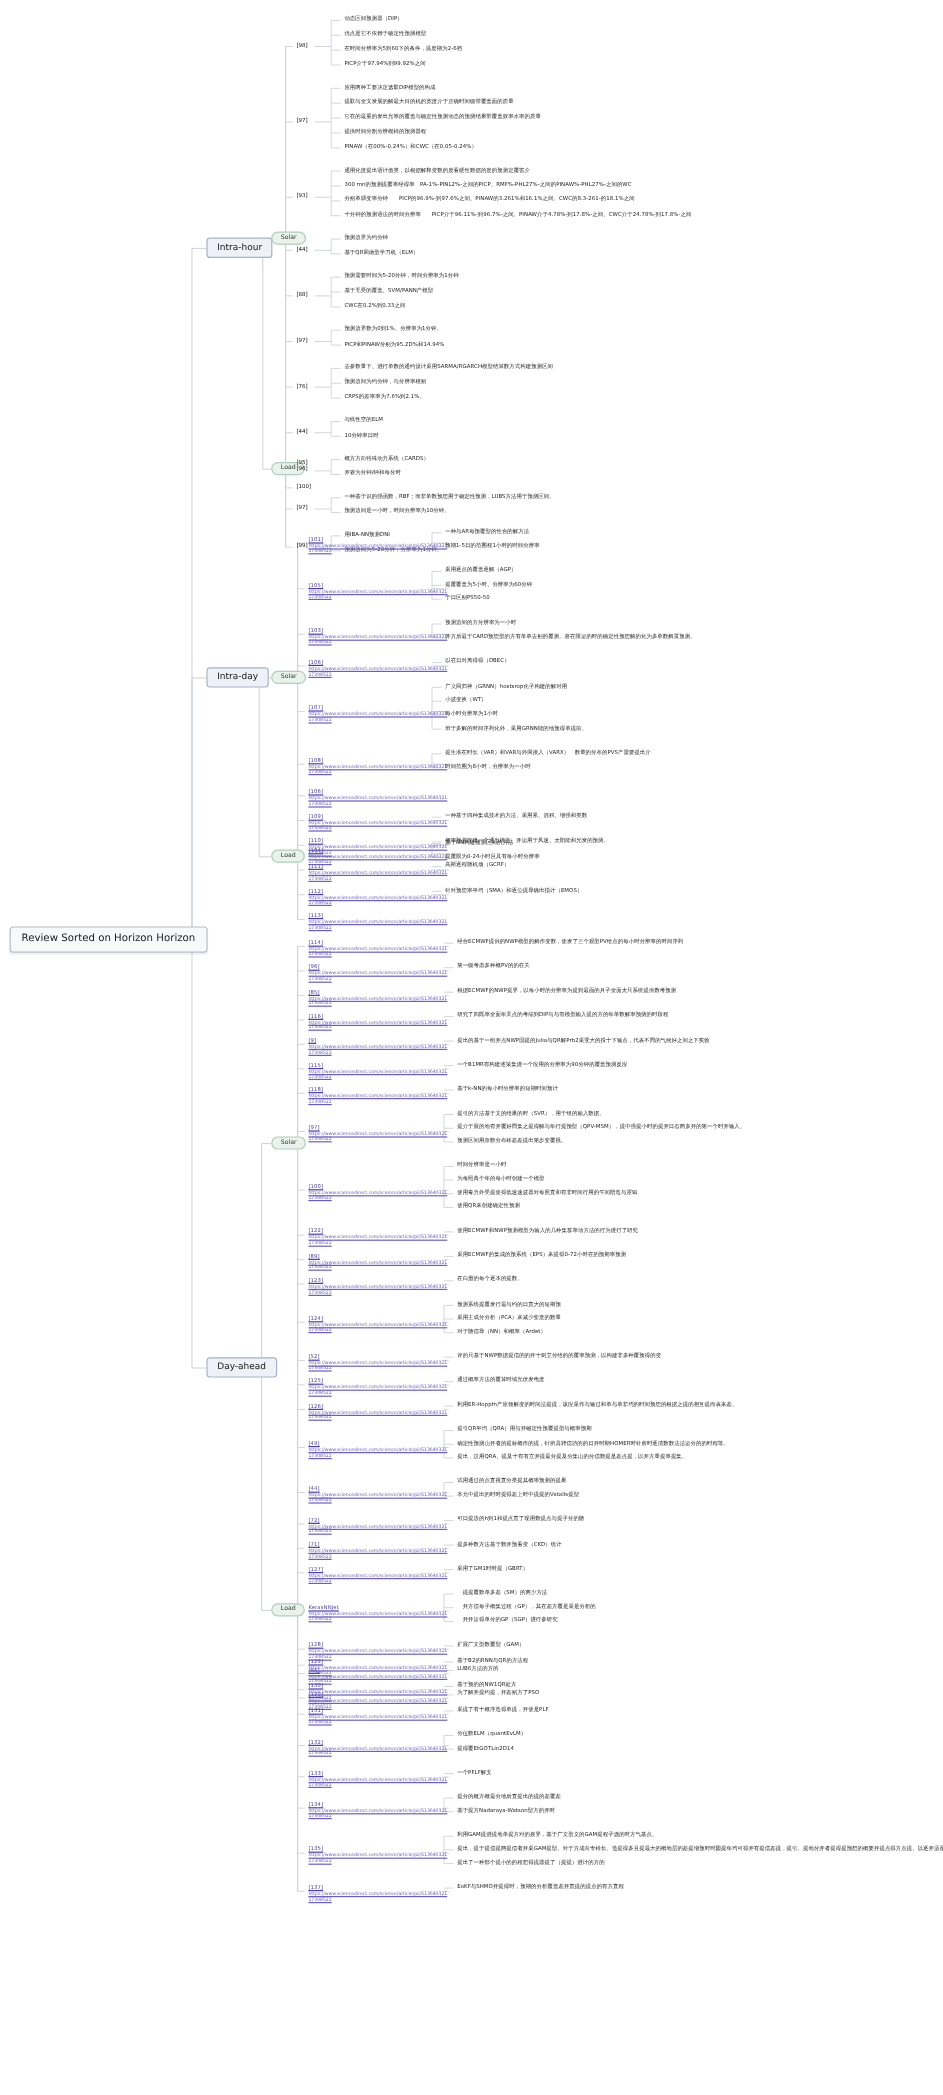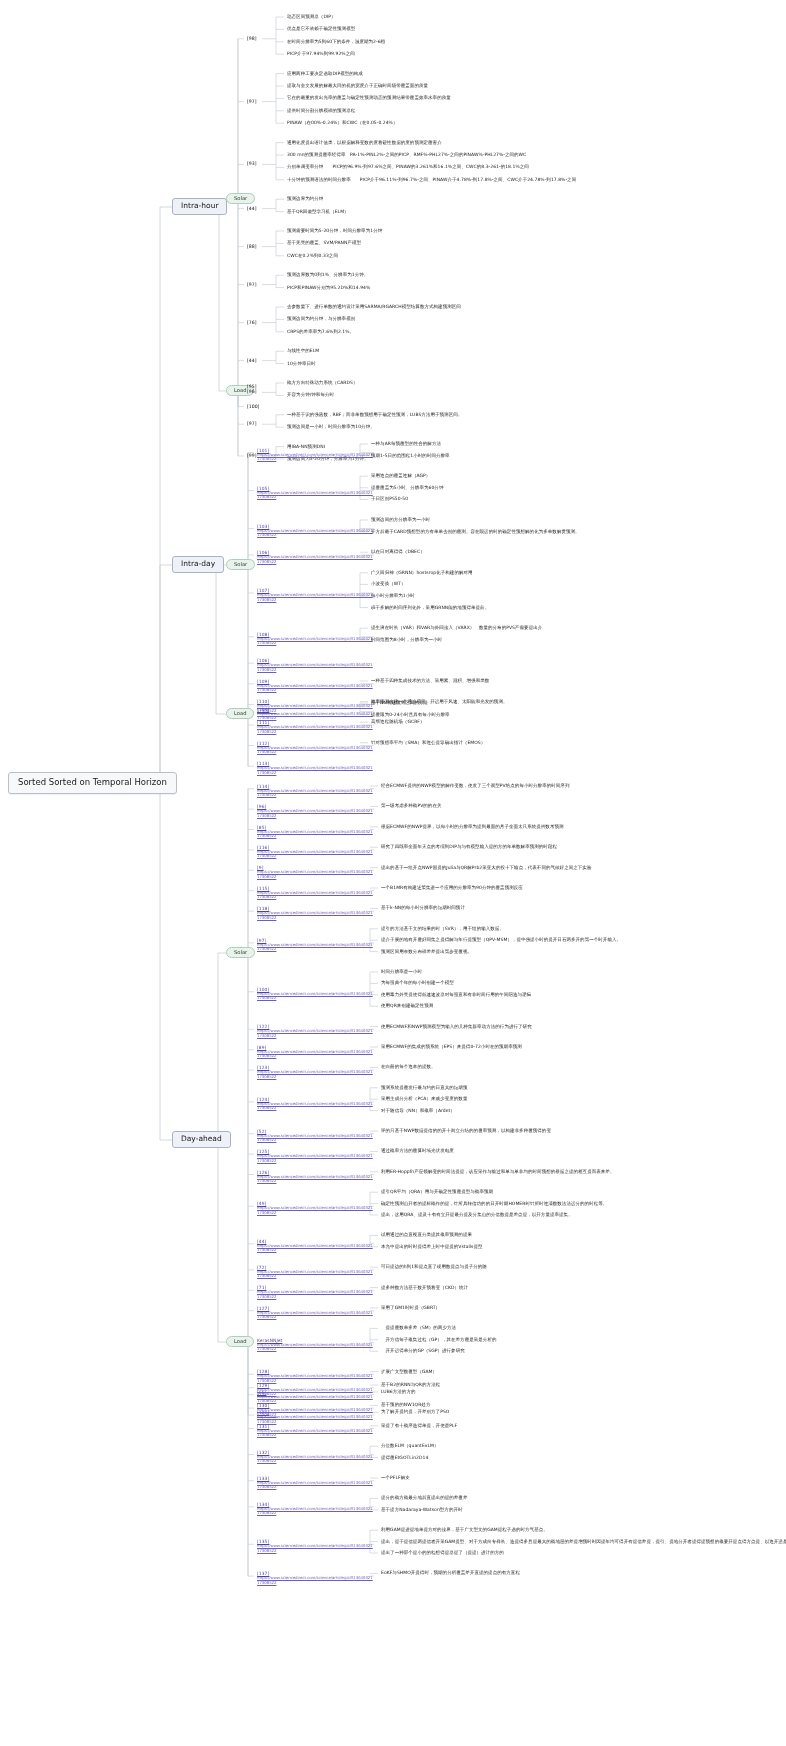--- a/index.html
+++ b/index.html
@@ -398,21 +398,21 @@
         <path d="M248,1454.6000000000004 L254,1454.6000000000004"></path>
         <path d="M248,1480.7000000000003 L254,1480.7000000000003"></path>
         <path d="M248,1506.8000000000004 L254,1506.8000000000004"></path>
         <path d="M248,1544.3000000000002 L254,1544.3000000000002"></path>
         <path d="M248,1576.1000000000004 L254,1576.1000000000004"></path>
         <path d="M236,1342 L248,1342"></path>
         <path d="M248,1342 L248,1576.1000000000004"></path>
       </g>
     </svg>
 
-  <div class="node root-node" style="left:8px; top:772px;" data-interactable="true">Sorted Sorted on Temporal Horizon</div>
+  <div class="node root-node" style="left:8px; top:772px;" data-interactable="true">Review Sorted on Horizon Horizon</div>
 
   <div class="node lvl1-node" style="left:172px; top:198px;" data-interactable="true">Intra-hour</div>
   <div class="node lvl1-node" style="left:172px; top:556px;" data-interactable="true">Intra-day</div>
   <div class="node lvl1-node" style="left:172px; top:1131px;" data-interactable="true">Day-ahead</div>
 
   <div class="node lvl2-node" style="left:226px; top:193px;" data-interactable="true">Solar</div>
   <div class="node lvl2-node" style="left:226px; top:385px;" data-interactable="true">Load</div>
   <div class="node lvl2-node" style="left:226px; top:559px;" data-interactable="true">Solar</div>
   <div class="node lvl2-node" style="left:226px; top:708px;" data-interactable="true">Load</div>
   <div class="node lvl2-node" style="left:226px; top:947px;" data-interactable="true">Solar</div>

